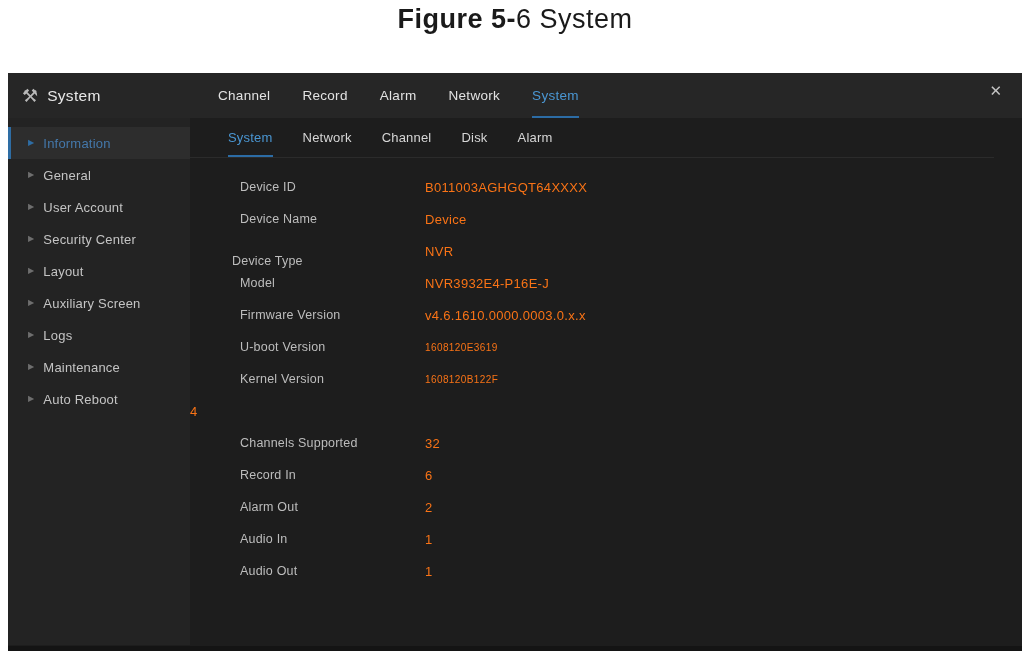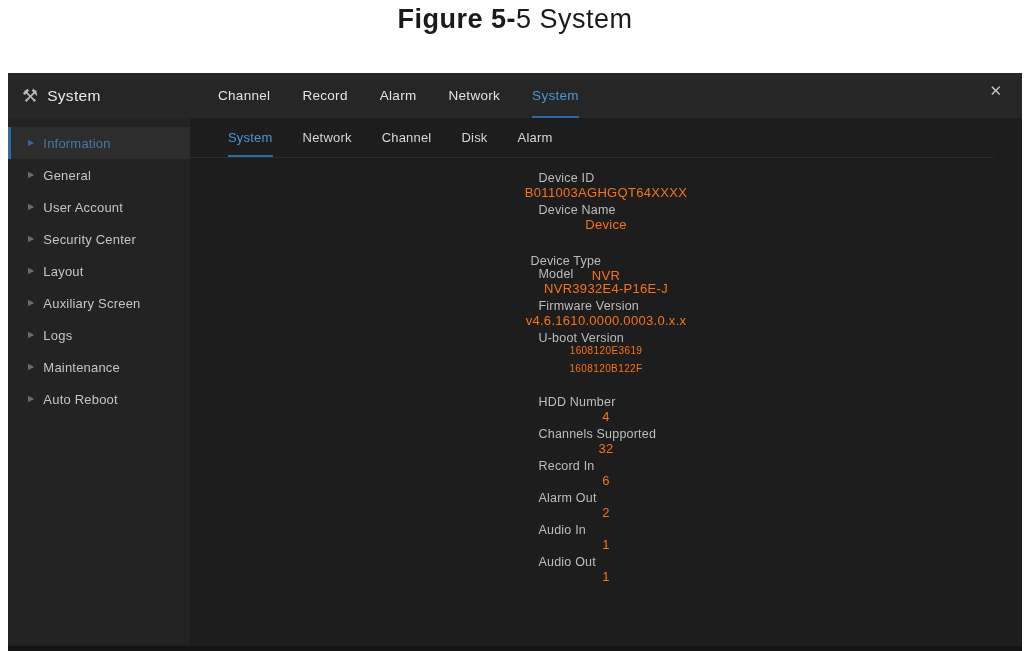--- a/index.html
+++ b/index.html
@@ -49,36 +49,36 @@
   .content{flex:1;background:#1d1d1d;}
   .sub-nav{display:flex;gap:30px;padding-left:38px;height:40px;align-items:center;
     border-bottom:1px solid #2b2b2b;margin-right:28px;}
   .sub-tab{color:#d6d6d6;font-size:13px;letter-spacing:0.2px;cursor:pointer;
     height:100%;display:flex;align-items:center;border-bottom:2px solid transparent;
     padding-top:2px;}
   .sub-tab.active{color:var(--accent);border-bottom-color:var(--accent-dark);}
 
   
   .fields{padding-top:13px;}
-  .field-row{height:32px;display:flex;align-items:center;flex-direction:column;}
+  .field-row{height:32px;display:flex;align-items:center;}
   .field-label{width:235px;padding-left:50px;color:#bdbdbd;font-size:12.5px;
     letter-spacing:0.2px;}
   
   .field-row:nth-child(3) .field-label{padding-left:42px;margin-top:19px;}
   .field-value{color:#f97316;font-size:13px;letter-spacing:0.3px;}
   .field-row.small .field-value{font-size:10px;letter-spacing:0.4px;}
 
   .bottom-strip{position:absolute;left:0;bottom:0;width:100%;height:5px;
     background:#141414;}
 </style>
 </head>
 <body>
 
 <div class="caption">
-  <span class="b">Figure 5-</span><span class="r">5 System</span>
+  <span class="b">Figure 5-</span><span class="r">6 System</span>
 </div>
 
 <div class="window">
 
   <div class="win-header">
     <div class="win-title-wrap">
       <span class="tools-icon">⚒</span>
       <span class="win-title">System</span>
     </div>
     <div class="main-nav">
@@ -200,25 +200,25 @@
     <span class="field-label">Firmware Version</span>
     <span class="field-value">v4.6.1610.0000.0003.0.x.x</span>
   </div>
 
   <div class="field-row small">
     <span class="field-label">U-boot Version</span>
     <span class="field-value">1608120E3619</span>
   </div>
 
   <div class="field-row small">
+    <span class="field-label">Kernel Version</span>
     <span class="field-value">1608120B122F</span>
   </div>
 
   <div class="field-row">
-    <span class="field-label">HDD Number</span>
     <span class="field-value">4</span>
   </div>
 
   <div class="field-row">
     <span class="field-label">Channels Supported</span>
     <span class="field-value">32</span>
   </div>
 
   <div class="field-row">
     <span class="field-label">Record In</span>

